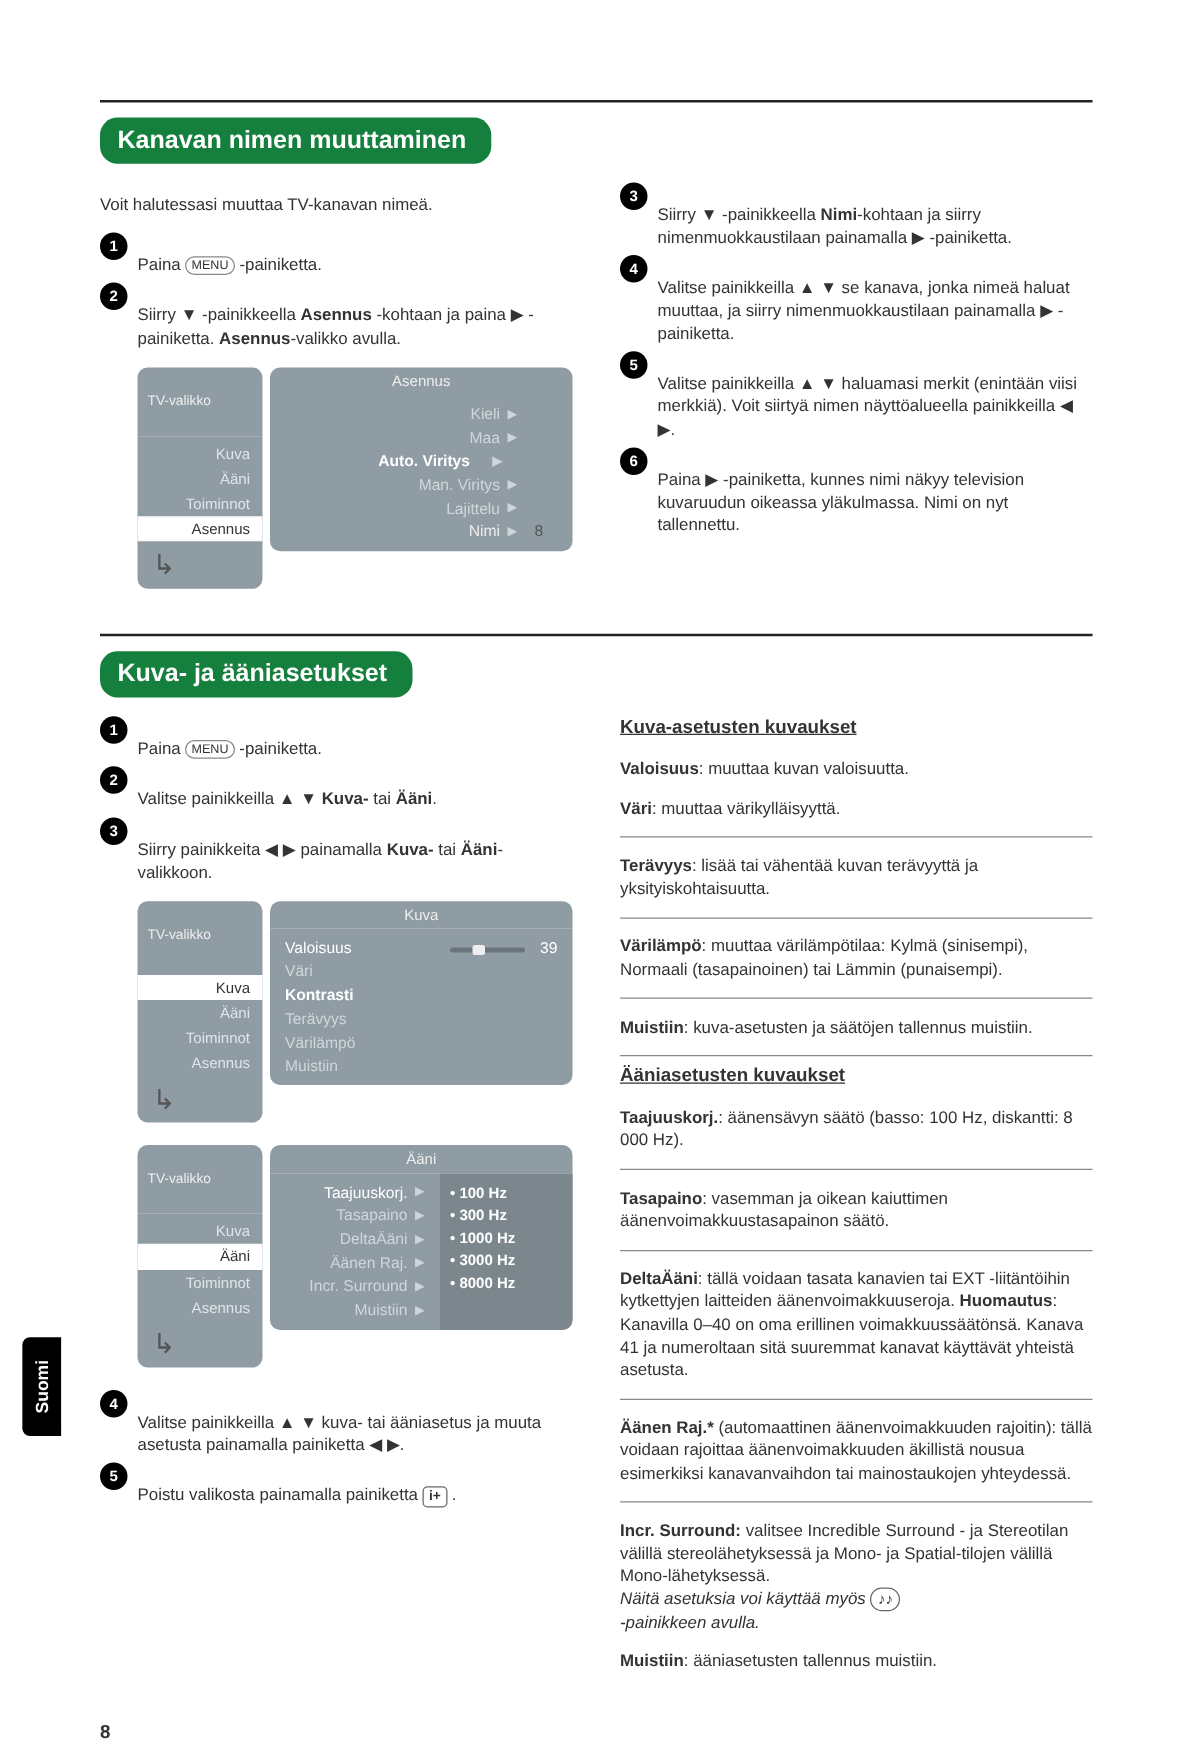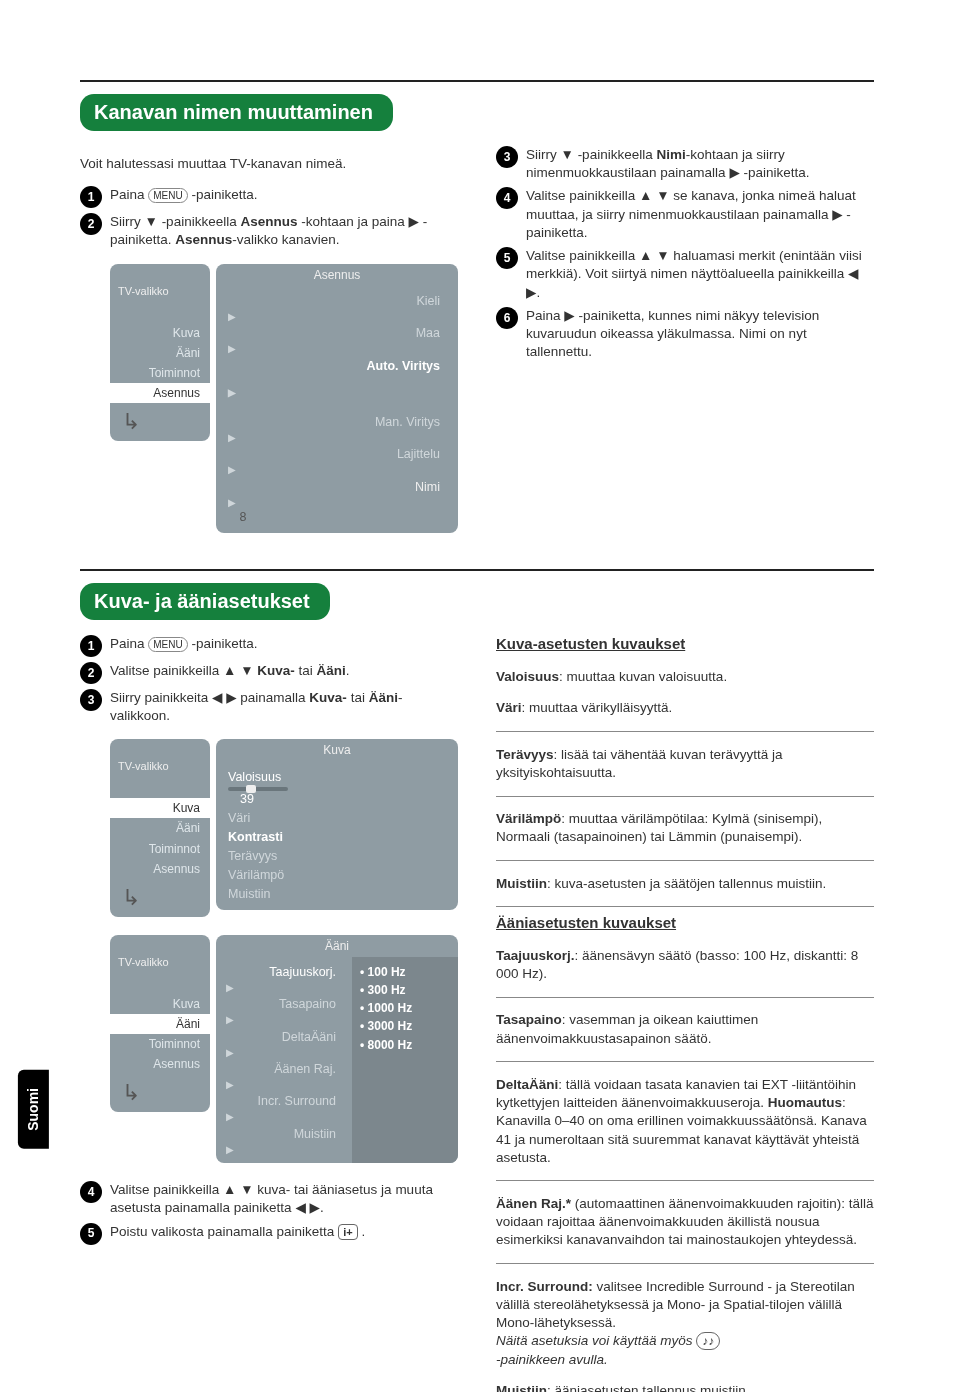--- a/index.html
+++ b/index.html
@@ -49,20 +49,21 @@
     border-radius: 50%;
     font-size: 12px;
     font-weight: bold;
     display: flex;
     align-items: center;
     justify-content: center;
     margin-right: 8px;
   }
   .step-body {
     flex: 1;
+    margin-top: 17px;
   }
   b {
     font-weight: bold;
   }
   .arrow { font-family: "Arial"; }
   .menu-btn {
     display: inline-block;
     padding: 0 4px;
     border: 1px solid #888;
     border-radius: 10px;
@@ -126,22 +127,22 @@
     font-size: 12px;
   }
   .osd-right-body {
     background: #8f9ca3;
     border-radius: 0 0 8px 8px;
     padding: 6px 8px;
     position: relative;
   }
   .osd-row {
     display: flex;
+    align-items: center;
     padding: 1px 4px;
-    flex-direction: column;
   }
   .osd-row .label { flex: 1; text-align: right; padding-right: 6px; }
   .osd-row.dim { color: #d0d7db; }
   .osd-row.bold { font-weight: bold; color: #fff; gap: 12px; }
   .osd-row .tri { width: 10px; color: #cfd6da; font-size: 10px; }
   .osd-row .val { color: #333; background: transparent; width: 30px; text-align: center; }
   .osd-right-body.split { display: flex; padding: 0; }
   .osd-split-l { flex: 1; padding: 6px 6px; }
   .osd-split-r { width: 90px; background: #7c878d; border-radius: 0 0 8px 0; padding: 6px 8px; font-weight: bold; color: #fff; }
   .osd-split-r div { font-size: 12px; padding: 1px 0; }
@@ -209,21 +210,21 @@
         <div class="step-body">
           <span>Paina </span>
           <span class="menu-btn">MENU</span>
           <span> -painiketta.</span>
         </div>
       </div>
 
       <div class="step">
         <div class="step-num">2</div>
         <div class="step-body">
-          <span>Siirry </span><span class="arrow">▼</span><span> -painikkeella </span><b>Asennus</b><span> -kohtaan ja paina </span><span class="arrow">▶</span><span> -painiketta. </span><b>Asennus</b><span>-valikko kanavien.</span>
+          <span>Siirry </span><span class="arrow">▼</span><span> -painikkeella </span><b>Asennus</b><span> -kohtaan ja paina </span><span class="arrow">▶</span><span> -painiketta. </span><b>Asennus</b><span>-valikko avulla.</span>
         </div>
       </div>
 
       <div class="osd">
         <div class="osd-left">
           <div class="osd-left-head">TV-valikko</div>
           <div class="osd-left-body">
             <div class="osd-left-item">Kuva</div>
             <div class="osd-left-item">Ääni</div>
             <div class="osd-left-item">Toiminnot</div>

